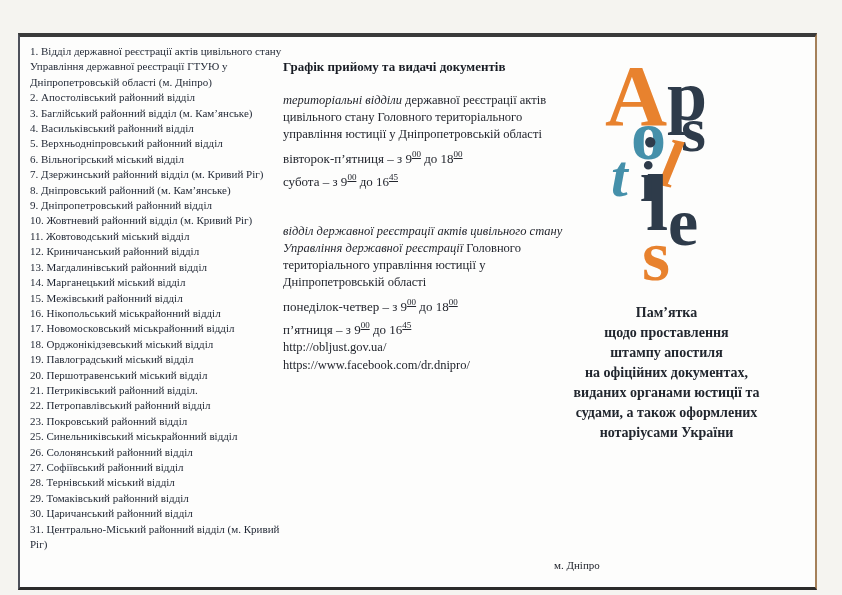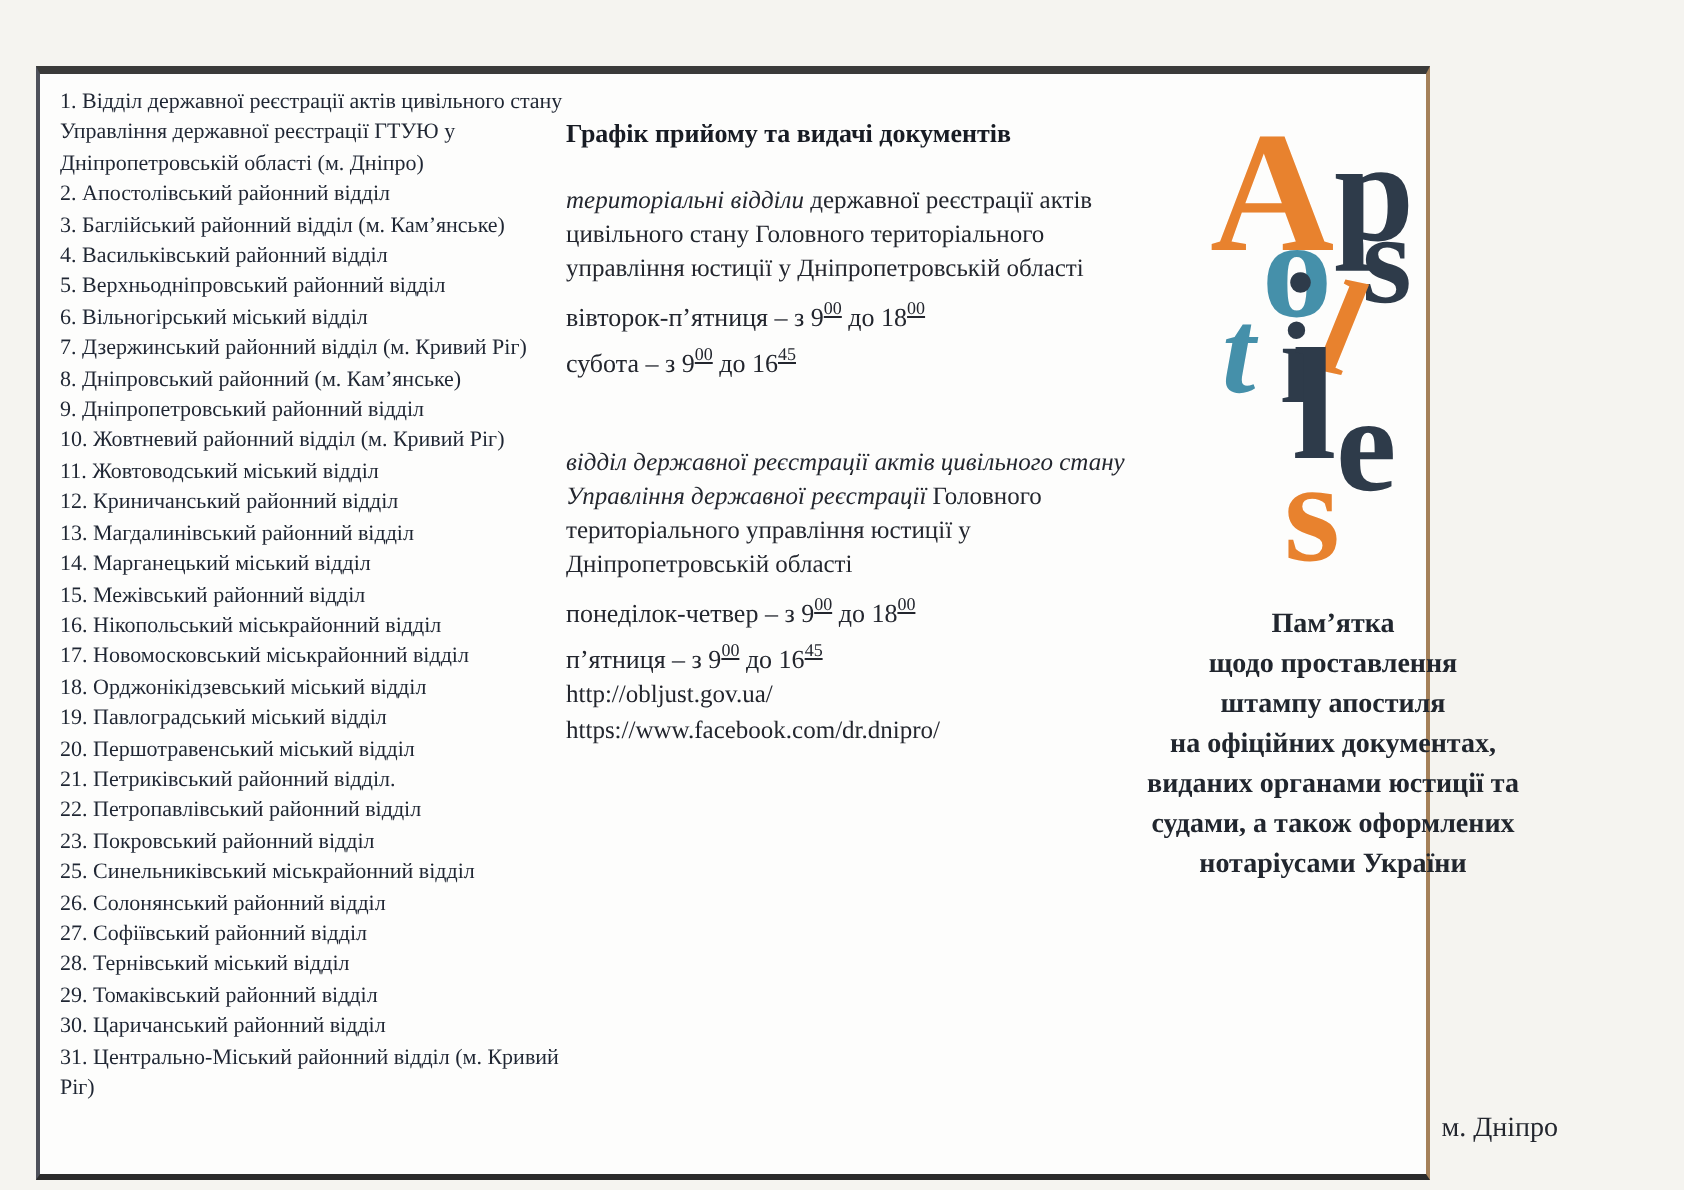--- a/index.html
+++ b/index.html
@@ -3,21 +3,21 @@
 <meta charset="utf-8">
 <style>
   html,body{margin:0;padding:0;}
   body{
     width:842px;height:595px;position:relative;overflow:hidden;
     background:#f5f4f0;
     font-family:"Liberation Serif", serif;
     color:#1f2633;
   }
   .frame{
-    position:absolute;left:18px;top:33px;width:697px;height:557px;
+    position:absolute;left:18px;top:33px;width:799px;height:557px;
     box-sizing:border-box;background:#fdfdfc;
     border-top:4px solid #3a3a3a;
     border-bottom:3px solid #2b2b2b;
     border-left:2px solid #4d505a;
     border-right:2px solid #a5815a;
   }
   
   .col1{position:absolute;left:10px;top:7px;width:264px;font-size:11px;line-height:15.4px;}
   .office-item{color:#1f2633;}
   
@@ -33,22 +33,22 @@
   .gap2{height:2px;}
   
   .col3{position:absolute;left:534px;top:0;width:225px;height:544px;}
   .logo{position:relative;margin:16px 0 0 44px;width:130px;height:240px;}
   .logo-letter{
     position:absolute;font-family:"Liberation Serif","DejaVu Serif",serif;
     font-weight:bold;line-height:1;
   }
   .memo{margin-top:10px;text-align:center;font-weight:bold;
         font-size:14px;line-height:20px;color:#21262e;}
-  .footer{position:absolute;left:0;bottom:8px;width:100%;text-align:right;
-          font-size:14px;line-height:16px;color:#23262e;}
+  .footer{position:absolute;left:0;bottom:8px;width:100%;text-align:left;
+          font-size:11px;line-height:16px;color:#23262e;}
 </style>
 </head>
 <body>
 
 <div class="frame">
 
   <div class="col1">
       <div class="office-item">1. Відділ державної реєстрації актів цивільного стану Управління державної реєстрації ГТУЮ  у Дніпропетровській області (м. Дніпро)</div>
       <div class="office-item">2. Апостолівський районний відділ</div>
       <div class="office-item">3. Баглійський районний відділ (м. Кам’янське)</div>

